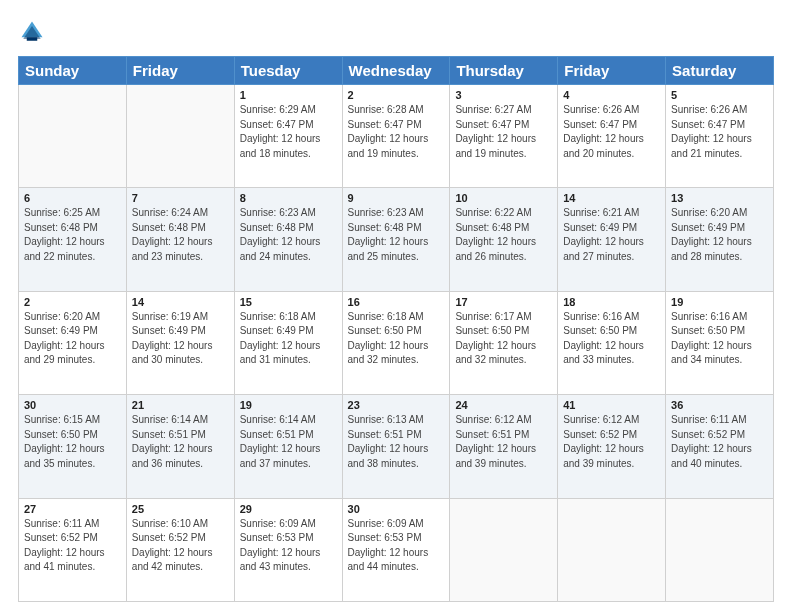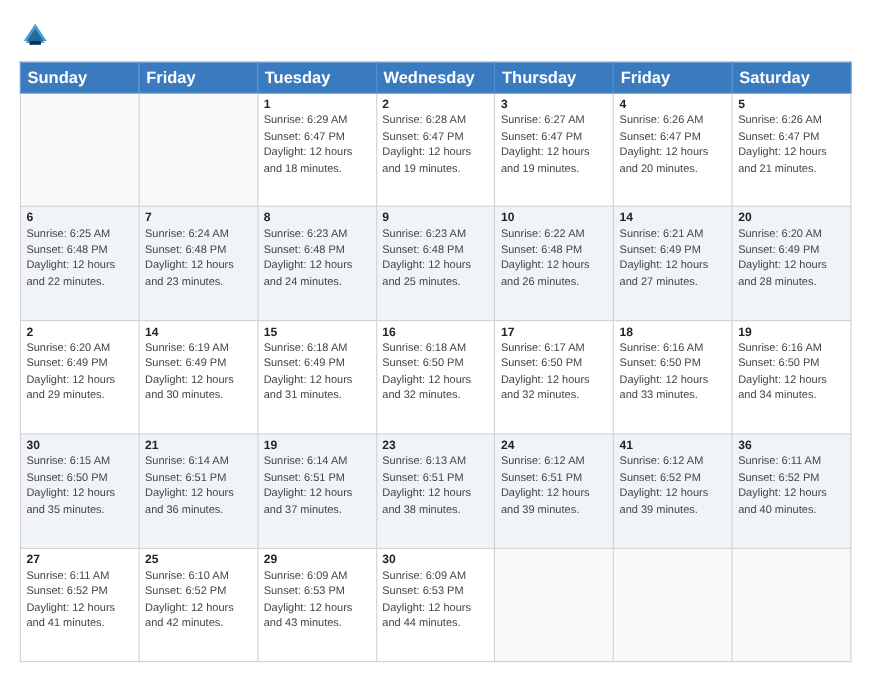--- a/index.html
+++ b/index.html
@@ -173,21 +173,21 @@
           </td>
           <td>
             <div class="day-num">10</div>
             <div class="day-info">Sunrise: 6:22 AM<br>Sunset: 6:48 PM<br>Daylight: 12 hours and 26 minutes.</div>
           </td>
           <td>
             <div class="day-num">14</div>
             <div class="day-info">Sunrise: 6:21 AM<br>Sunset: 6:49 PM<br>Daylight: 12 hours and 27 minutes.</div>
           </td>
           <td>
-            <div class="day-num">20</div>
+            <div class="day-num">13</div>
             <div class="day-info">Sunrise: 6:20 AM<br>Sunset: 6:49 PM<br>Daylight: 12 hours and 28 minutes.</div>
           </td>
         </tr>
         <tr>
           <td>
             <div class="day-num">2</div>
             <div class="day-info">Sunrise: 6:20 AM<br>Sunset: 6:49 PM<br>Daylight: 12 hours and 29 minutes.</div>
           </td>
           <td>
             <div class="day-num">14</div>

